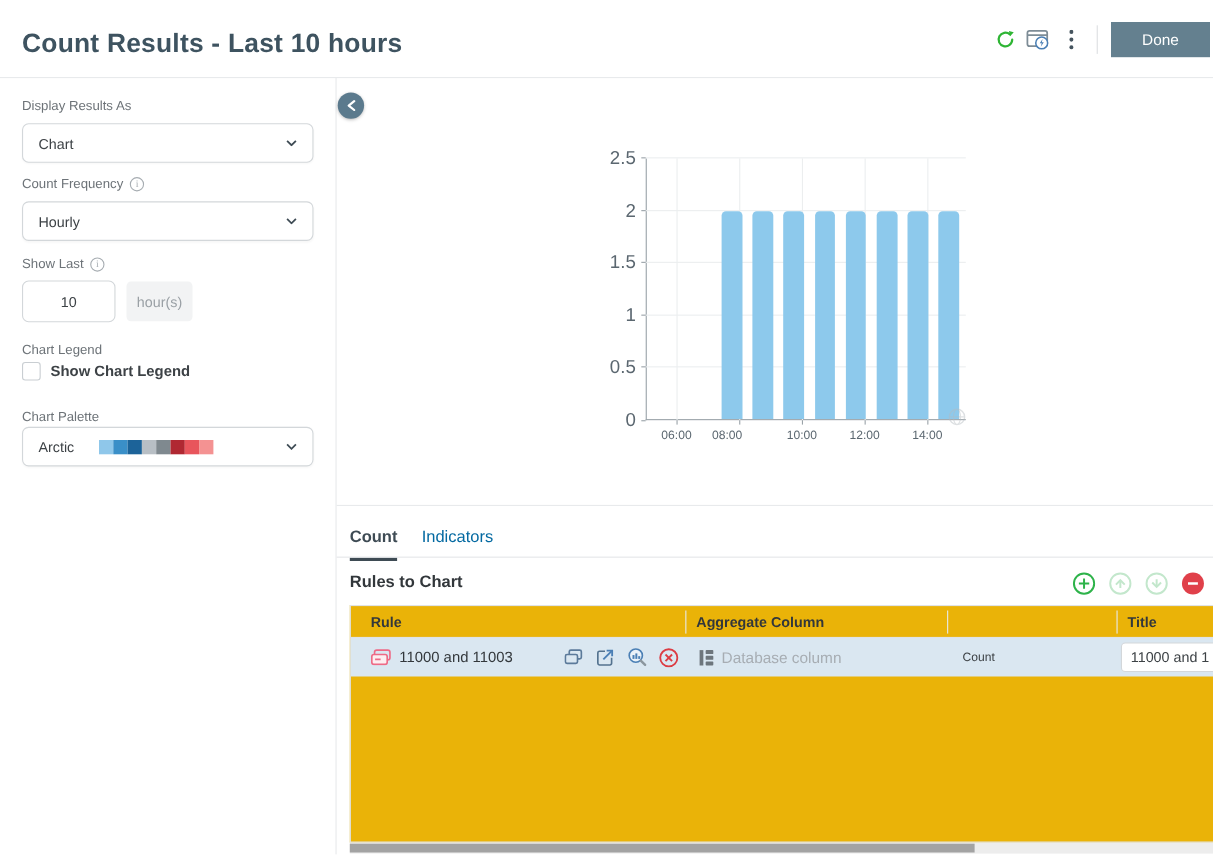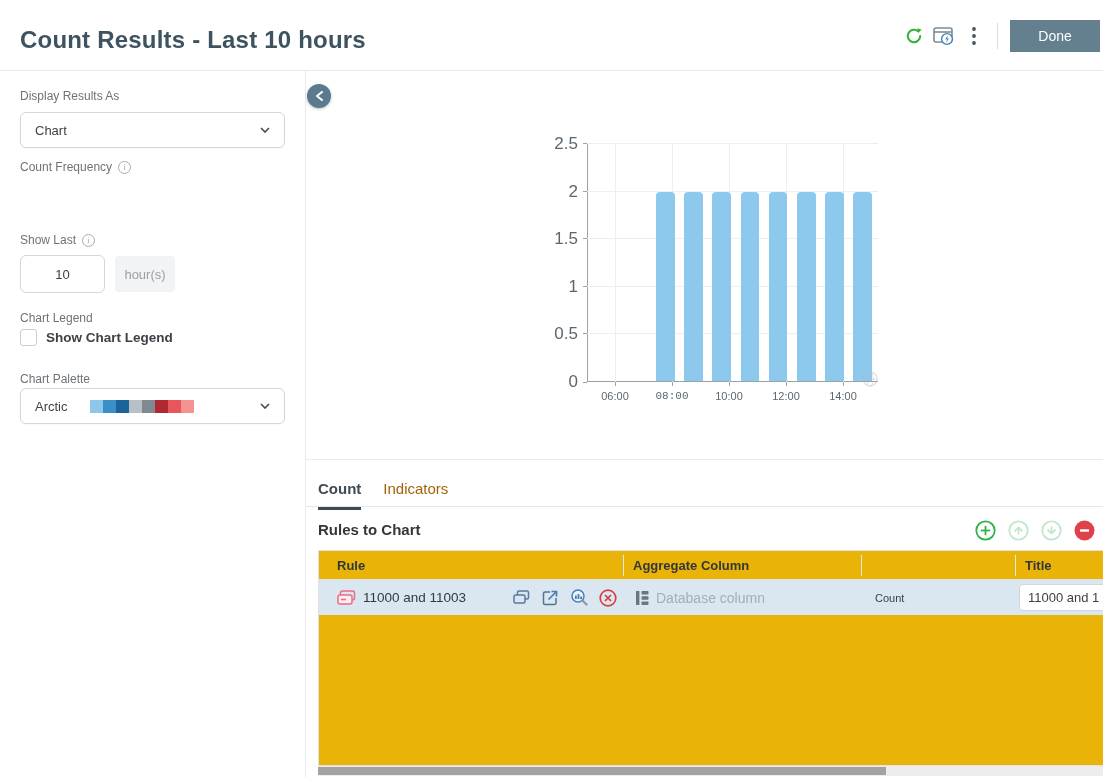--- a/index.html
+++ b/index.html
@@ -45,21 +45,21 @@
   .x-axis { position:absolute; left:0; bottom:0; width:100%; height:1px; background:#9aa2a8; }
   .ytick { position:absolute; left:-4px; width:4px; height:1px; background:#9aa2a8; }
   .xtick { position:absolute; bottom:-4px; width:1px; height:4px; background:#9aa2a8; }
   .ylab { position:absolute; right:100%; margin-right:9px; transform:translateY(-50%); font-size:17px; color:#5b6770; white-space:nowrap; }
   .xlab { position:absolute; top:100%; margin-top:8px; transform:translateX(-50%); font-size:11px; color:#5b6770; white-space:nowrap; }
   .bar { position:absolute; bottom:1px; border-radius:4px 4px 0 0; }
 
   
   .panel-rule { position:absolute; left:306px; top:459px; width:797px; height:1px; background:#e8eaec; }
   .tabs { position:absolute; left:318px; top:480px; display:flex; gap:22px; font-size:15px; }
-  .tab { padding-bottom:10px; cursor:pointer; color:#a16207; }
+  .tab { padding-bottom:10px; cursor:pointer; color:#0369a1; }
   .tab.active { color:#3e4b54; font-weight:700; border-bottom:3px solid #3e4b54; }
   .tabs-underline { position:absolute; left:306px; top:506px; width:797px; height:1px; background:#e4e6e8; }
   .section-title { position:absolute; left:318px; top:521px; font-size:15px; font-weight:700; color:#32373b; }
   .list-actions { position:absolute; right:8px; top:519px; display:flex; gap:11px; align-items:center; }
   .list-actions .icon-btn { width:22px; height:22px; }
 
   .rules-table { position:absolute; left:318px; top:550px; width:918px; height:216px; border:1px solid #dfe3e6; border-right:none; background:#eab308; }
   .thead { position:relative; height:29px; border-bottom:1px solid #dfe3e6; }
   .th { position:absolute; top:0; height:29px; display:flex; align-items:center; font-size:13px; font-weight:700; color:#32373b; }
   .th-sep { position:absolute; top:4px; width:1px; height:21px; background:#e7eaec; }
@@ -115,20 +115,26 @@
     <div class="select-box" style="top:42px">
       <span>Chart</span>
       <svg class="chev" viewBox="0 0 10 6">
           <polyline points="1,1 5,5 9,1" fill="none" stroke="#3e4b54" stroke-width="1.6"></polyline>
         </svg>
     </div>
 
     <div class="side-label" style="top:90px">
       <span>Count Frequency</span>
       <span class="info-ic">i</span>
+    </div>
+    <div class="select-box" style="top:113px">
+      <span>Hourly</span>
+      <svg class="chev" viewBox="0 0 10 6">
+          <polyline points="1,1 5,5 9,1" fill="none" stroke="#3e4b54" stroke-width="1.6"></polyline>
+        </svg>
     </div>
 
     <div class="side-label" style="top:163px">
       <span>Show Last</span>
       <span class="info-ic">i</span>
     </div>
     <input class="num-input" style="top: 185px;" value="10">
     <div class="unit-chip" style="top:186px">hour(s)</div>
 
     <div class="side-label" style="top:241px">Chart Legend</div>
@@ -181,21 +187,21 @@
         <div class="ytick" style="top: 46.6px;"></div>
         <div class="ylab" style="top: 47.6px;">2</div>
         <div class="gridline-h" style="top: -1px;"></div>
         <div class="ytick" style="top: -1px;"></div>
         <div class="ylab" style="top: 0px;">2.5</div>
         <div class="gridline-v" style="left: 28px;"></div>
         <div class="xtick" style="left: 28px;"></div>
         <div class="xlab" style="left: 28px;">06:00</div>
         <div class="gridline-v" style="left: 85px;"></div>
         <div class="xtick" style="left: 85px;"></div>
-        <div class="xlab" style="left: 85px; font-family: Liberation Mono, monospace;">08:00</div>
+        <div class="xlab" style="left: 74px;">08:00</div>
         <div class="gridline-v" style="left: 142px;"></div>
         <div class="xtick" style="left: 142px;"></div>
         <div class="xlab" style="left: 142px;">10:00</div>
         <div class="gridline-v" style="left: 199px;"></div>
         <div class="xtick" style="left: 199px;"></div>
         <div class="xlab" style="left: 199px;">12:00</div>
         <div class="gridline-v" style="left: 256px;"></div>
         <div class="xtick" style="left: 256px;"></div>
         <div class="xlab" style="left: 256px;">14:00</div>
         <div class="bar" style="left: 69px; width: 18.5px; height: 189.4px; background: rgb(141, 201, 236);"></div>

